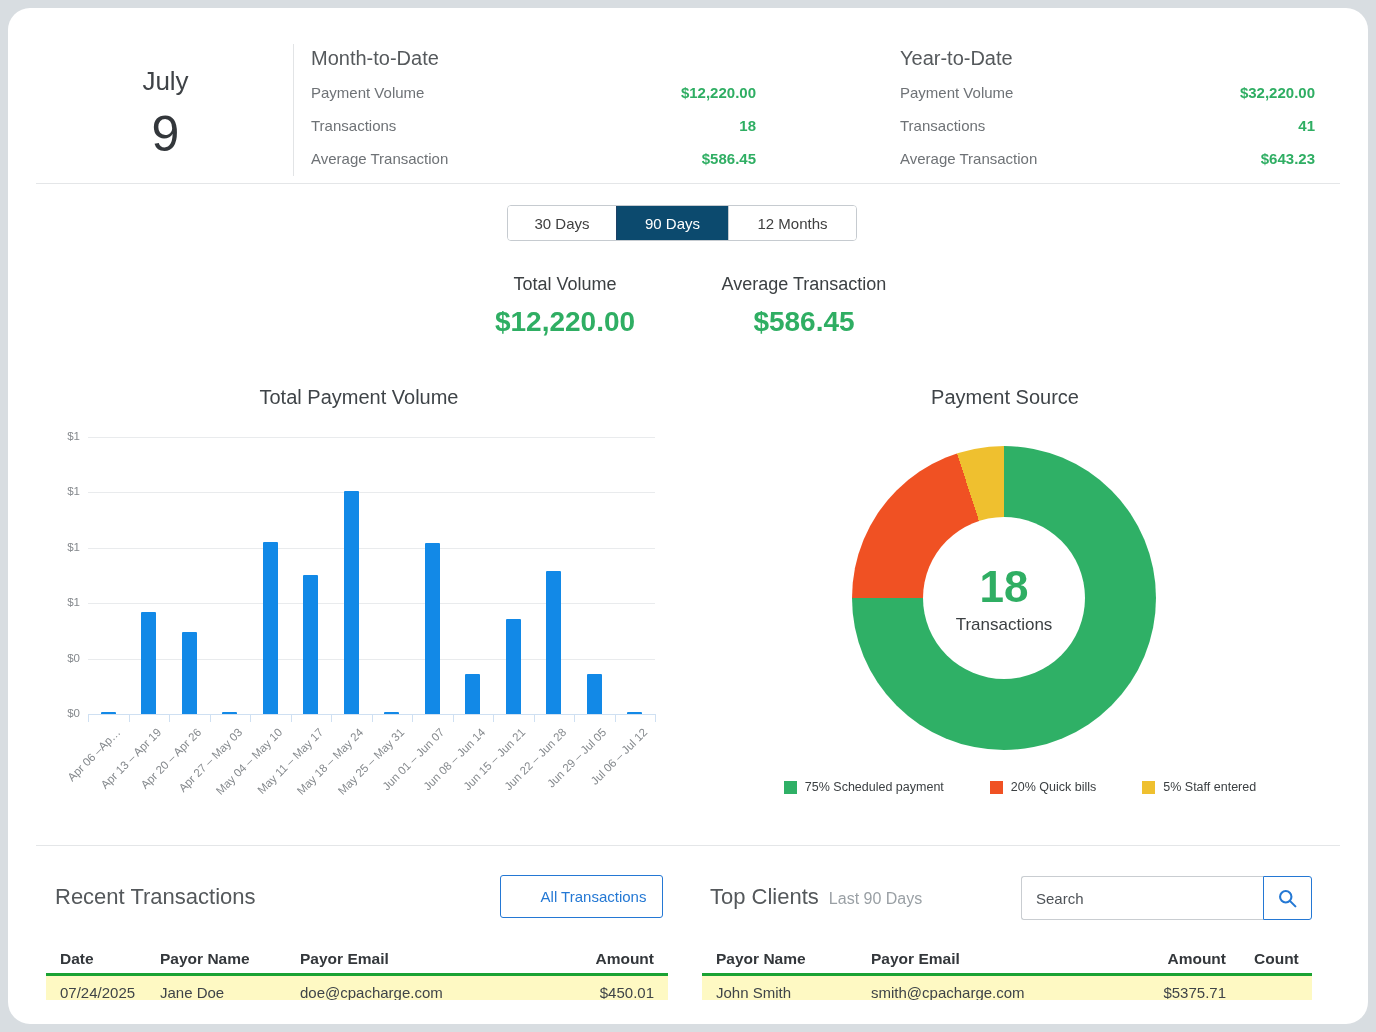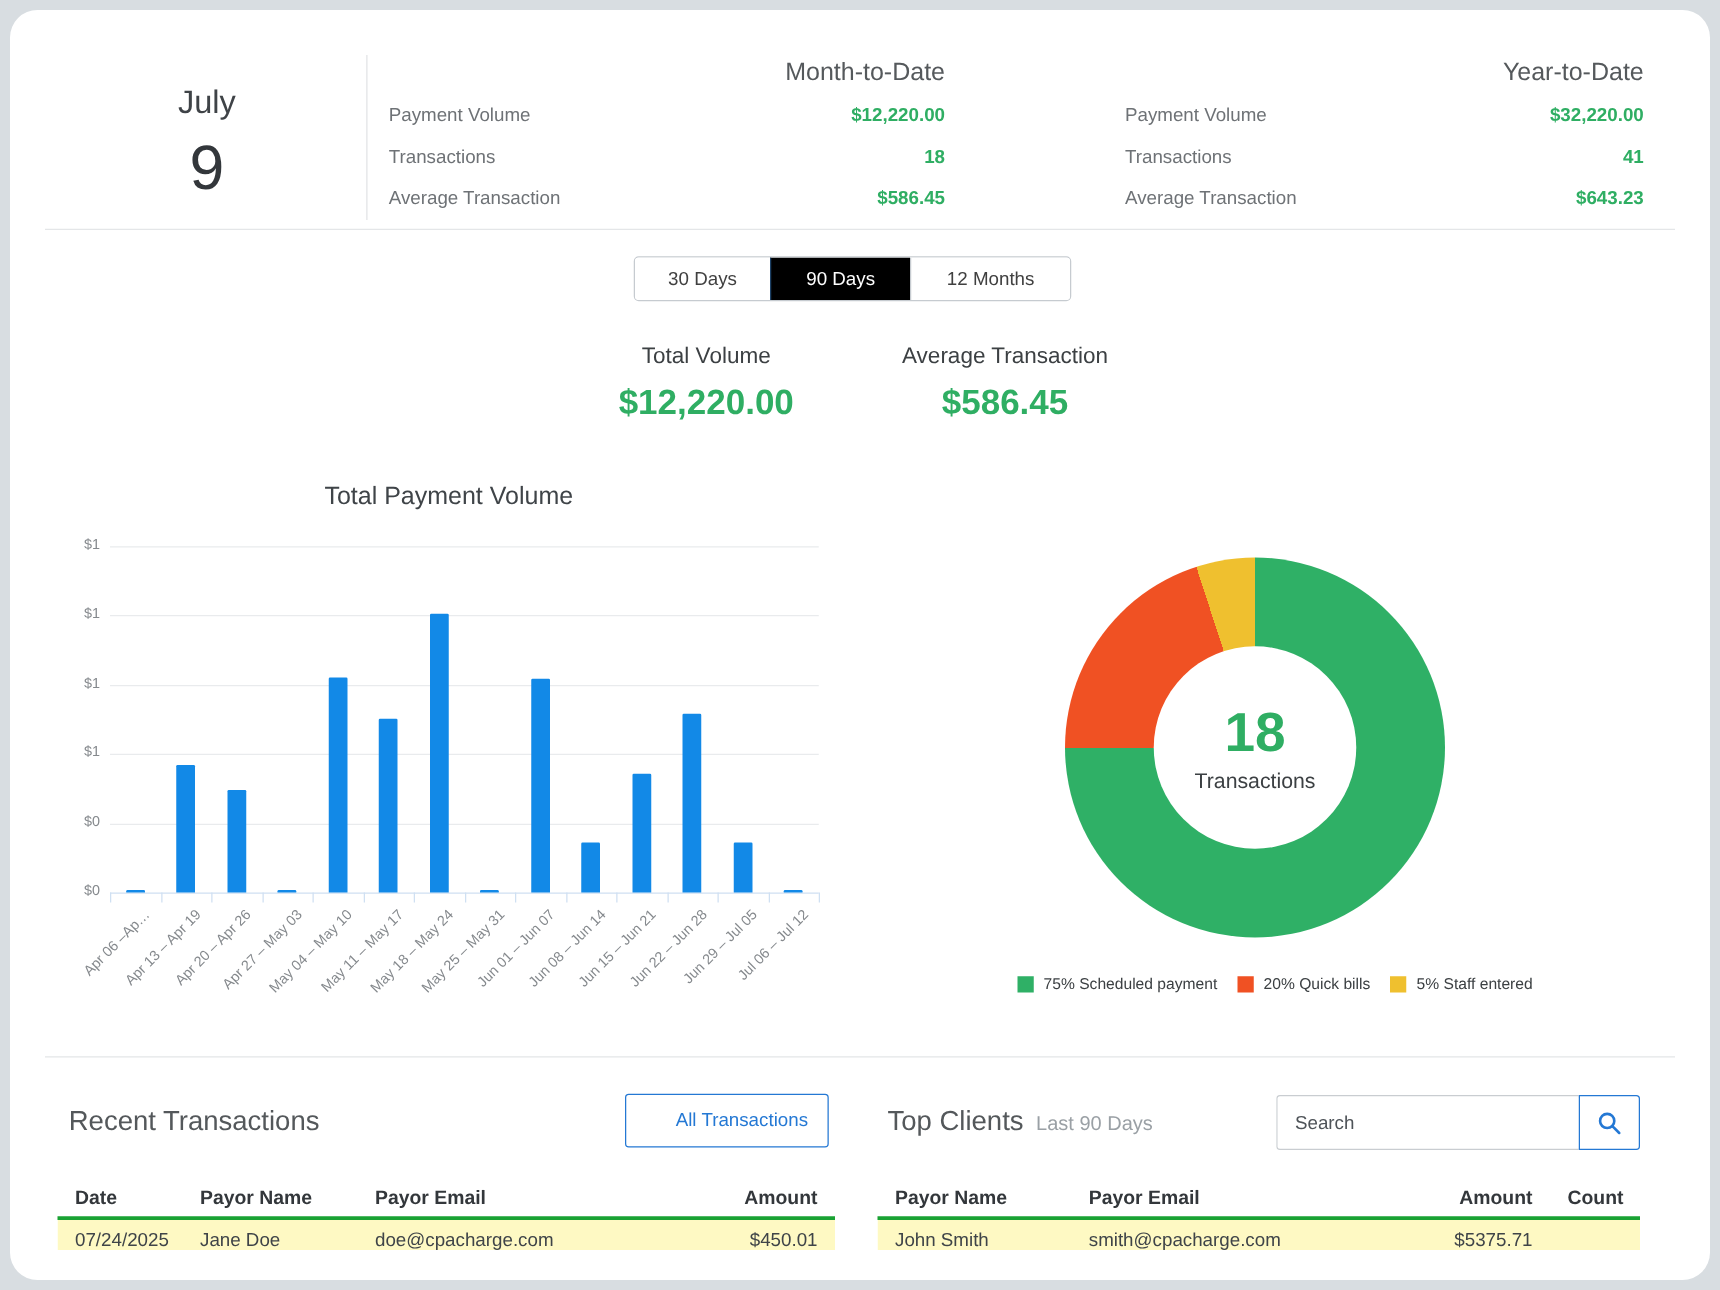--- a/index.html
+++ b/index.html
@@ -18,36 +18,36 @@
     overflow: hidden;
   }
   
   .date-block { position: absolute; left: 60px; top: 58px; width: 195px; text-align: center; }
   .date-month { font-size: 26px; color: #3f4347; }
   .date-day   { font-size: 50px; color: #33373b; margin-top: 8px; }
   .v-divider  { position: absolute; left: 285px; top: 36px; width: 1px; height: 132px; background: #e2e4e6; }
   .stat-group { position: absolute; top: 39px; }
   .stat-group.mtd { left: 303px; width: 445px; }
   .stat-group.ytd { left: 868px; width: 415px; margin-left: 24px; }
-  .stat-title { text-align: right; font-size: 20px; color: #55595c; }
+  .stat-title { text-align: left; font-size: 20px; color: #55595c; }
   .stat-row { display: flex; justify-content: space-between; margin-top: 11px; height: 22px; align-items: center; }
   .stat-label { font-size: 15px; color: #6e7276; }
   .stat-value { font-size: 15px; font-weight: bold; color: #2fae63; }
   .h-divider { position: absolute; left: 28px; width: 1304px; height: 1px; background: #e4e6e8; }
   
   .tab-group {
     position: absolute; left: 499px; top: 197px; height: 36px;
     display: flex; border: 1px solid #c6cbd0; border-radius: 4px; overflow: hidden; background: #fff;
   }
   .tab {
     height: 100%; display: flex; align-items: center; justify-content: center;
     font-size: 15px; color: #404040; cursor: pointer; background: #fff;
   }
   .tab + .tab { border-left: 1px solid #c6cbd0; }
-  .tab.selected { background: #000000; color: #ffffff; border-left-color: #1d4166; }
+  .tab.selected { background: #0c4a6e; color: #ffffff; border-left-color: #1d4166; }
   .tab.w1 { width: 108px; } .tab.w2 { width: 112px; } .tab.w3 { width: 128px; }
   
   .summary { position: absolute; top: 266px; text-align: center; }
   .summary .s-label { font-size: 18px; color: #3c4043; }
   .summary .s-value { font-size: 28px; font-weight: bold; color: #2fae63; margin-top: 11px; }
   
   .chart-title { position: absolute; font-size: 20px; color: #3f4448; text-align: center; }
   .plot { position: absolute; left: 80px; top: 429px; width: 567px; height: 277px; }
   .gridline { position: absolute; left: 0; width: 100%; height: 1px; background: #e9ebed; }
   .gridline.baseline { background: #cfe0f2; }
@@ -60,21 +60,21 @@
     transform: translateX(-100%) rotate(-45deg); transform-origin: 100% 0;
   }
   
   .donut { position: absolute; left: 844px; top: 438px; width: 304px; height: 304px; border-radius: 50%; }
   .donut-hole {
     position: absolute; left: 71px; top: 71px; width: 162px; height: 162px; border-radius: 50%;
     background: #fff; display: flex; flex-direction: column; align-items: center; justify-content: center;
   }
   .donut-num { font-size: 44px; font-weight: bold; color: #2fae63; }
   .donut-sub { font-size: 17px; color: #3c4043; margin-top: 3px; }
-  .legend { position: absolute; left: 692px; top: 772px; width: 640px; display: flex; justify-content: center; gap: 16px; }
+  .legend { position: absolute; left: 692px; top: 772px; width: 640px; display: flex; justify-content: center; gap: 46px; }
   .legend-item { display: flex; align-items: center; gap: 8px; font-size: 12.5px; color: #3c4043; }
   .legend-swatch { width: 13px; height: 13px; flex: none; }
   
   .section-title { position: absolute; font-size: 22px; color: #54585b; }
   .section-sub { font-size: 16px; color: #9aa0a5; margin-left: 10px; }
   .btn-outline {
     position: absolute; left: 492px; top: 867px; width: 163px; height: 43px;
     background: #fff; border: 1.5px solid #2478d4; border-radius: 3px;
     color: #2478d4; font-size: 15px; font-family: "Liberation Sans", sans-serif; cursor: pointer; padding-left: 24px;
   }
@@ -210,20 +210,21 @@
       <div class="xtick" style="left: 283.5px;"></div>
       <div class="xtick" style="left: 324px;"></div>
       <div class="xtick" style="left: 364.5px;"></div>
       <div class="xtick" style="left: 405px;"></div>
       <div class="xtick" style="left: 445.5px;"></div>
       <div class="xtick" style="left: 486px;"></div>
       <div class="xtick" style="left: 526.5px;"></div>
       <div class="xtick" style="left: 567px;"></div>
     </div>
 
+  <div class="chart-title" style="left:797px;top:378px;width:400px">Payment Source</div>
   <div class="donut" id="donut" style="background: conic-gradient(rgb(47, 176, 102) 0%, rgb(47, 176, 102) 75%, rgb(240, 81, 35) 75%, rgb(240, 81, 35) 95%, rgb(239, 192, 47) 95%, rgb(239, 192, 47) 100%);">
     <div class="donut-hole">
       <div class="donut-num">18</div>
       <div class="donut-sub">Transactions</div>
     </div>
   </div>
   <div class="legend" id="legend">
       <div class="legend-item">
         <span class="legend-swatch" style="background: rgb(47, 176, 102);"></span>
         <span>75% Scheduled payment</span>

